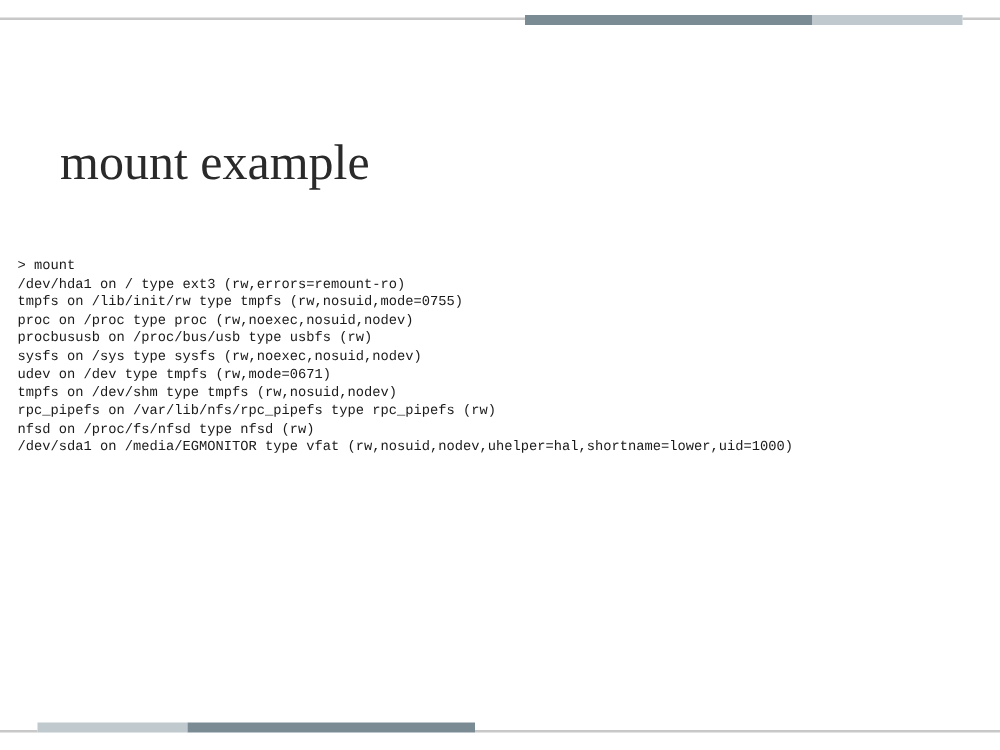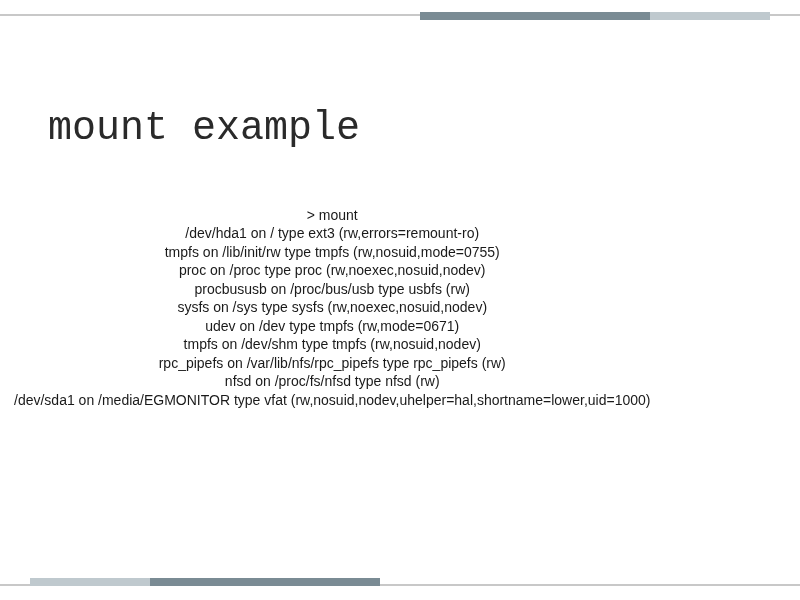--- a/index.html
+++ b/index.html
@@ -38,35 +38,34 @@
     }
     .top-border .seg4 {
       width: 30px;
       border-bottom: 2px solid #c8c8c8;
       height: 2px;
     }
     .title {
       position: absolute;
       top: 106px;
       left: 48px;
-      font-family: Liberation Mono, monospace;
+      font-family: Liberation Serif, serif;
       font-size: 40px;
       font-weight: 400;
       color: #2a2a2a;
     }
     .mount-output {
       position: absolute;
       top: 206px;
       left: 14px;
-      font-family: Liberation Sans, sans-serif;
-      font-size: 14px;
+      font-family: Liberation Mono, monospace;
+      font-size: 11px;
       line-height: 1.32;
       color: #1a1a1a;
       white-space: nowrap;
-      text-align: center;
     }
     .mount-output div { white-space: nowrap; }
     .bottom-border {
       position: absolute;
       bottom: 14px;
       left: 0;
       right: 0;
       display: flex;
       align-items: flex-end;
       height: 10px;

